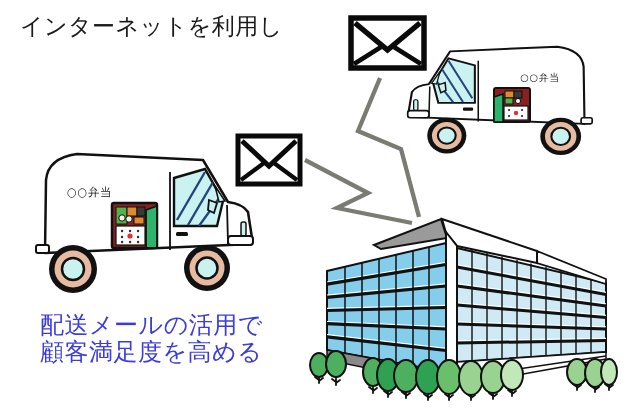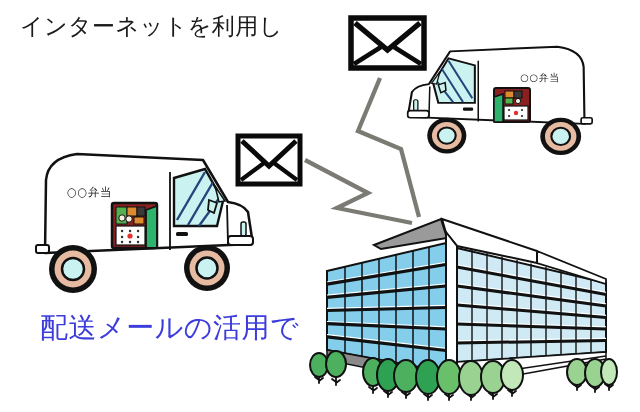--- a/index.html
+++ b/index.html
@@ -5,21 +5,21 @@
   html,body{margin:0;padding:0;background:#e8e8e8;}
   .stage{
     position:relative;width:640px;height:412px;background:#ffffff;
     overflow:hidden;font-family:"DejaVu Sans","Liberation Sans",sans-serif;
   }
   .headline{
     position:absolute;left:20px;top:13px;font-size:23px;line-height:1.18;
     color:#1a1a1a;letter-spacing:0.5px;white-space:nowrap;
   }
   .caption{
-    position:absolute;left:40px;top:312px;font-size:28px;line-height:1.12;
+    position:absolute;left:40px;top:312px;font-size:24px;line-height:1.12;
     color:#3c3cdc;letter-spacing:0.5px;white-space:nowrap;
   }
   .headline span,.caption span{display:block;}
   svg{position:absolute;left:0;top:0;}
   text{font-family:"DejaVu Sans","Liberation Sans",sans-serif;}
 </style>
 </head>
 <body>
 
 <div class="stage">
@@ -181,15 +181,16 @@
       </g>
     </g>
   </svg>
 
   <div class="headline">
     <span>インターネットを利用し</span>
   </div>
 
   <div class="caption">
     <span>配送メールの活用で</span>
+    <span>顧客満足度を高める</span>
   </div>
 
 </div>
 
 </body></html>

